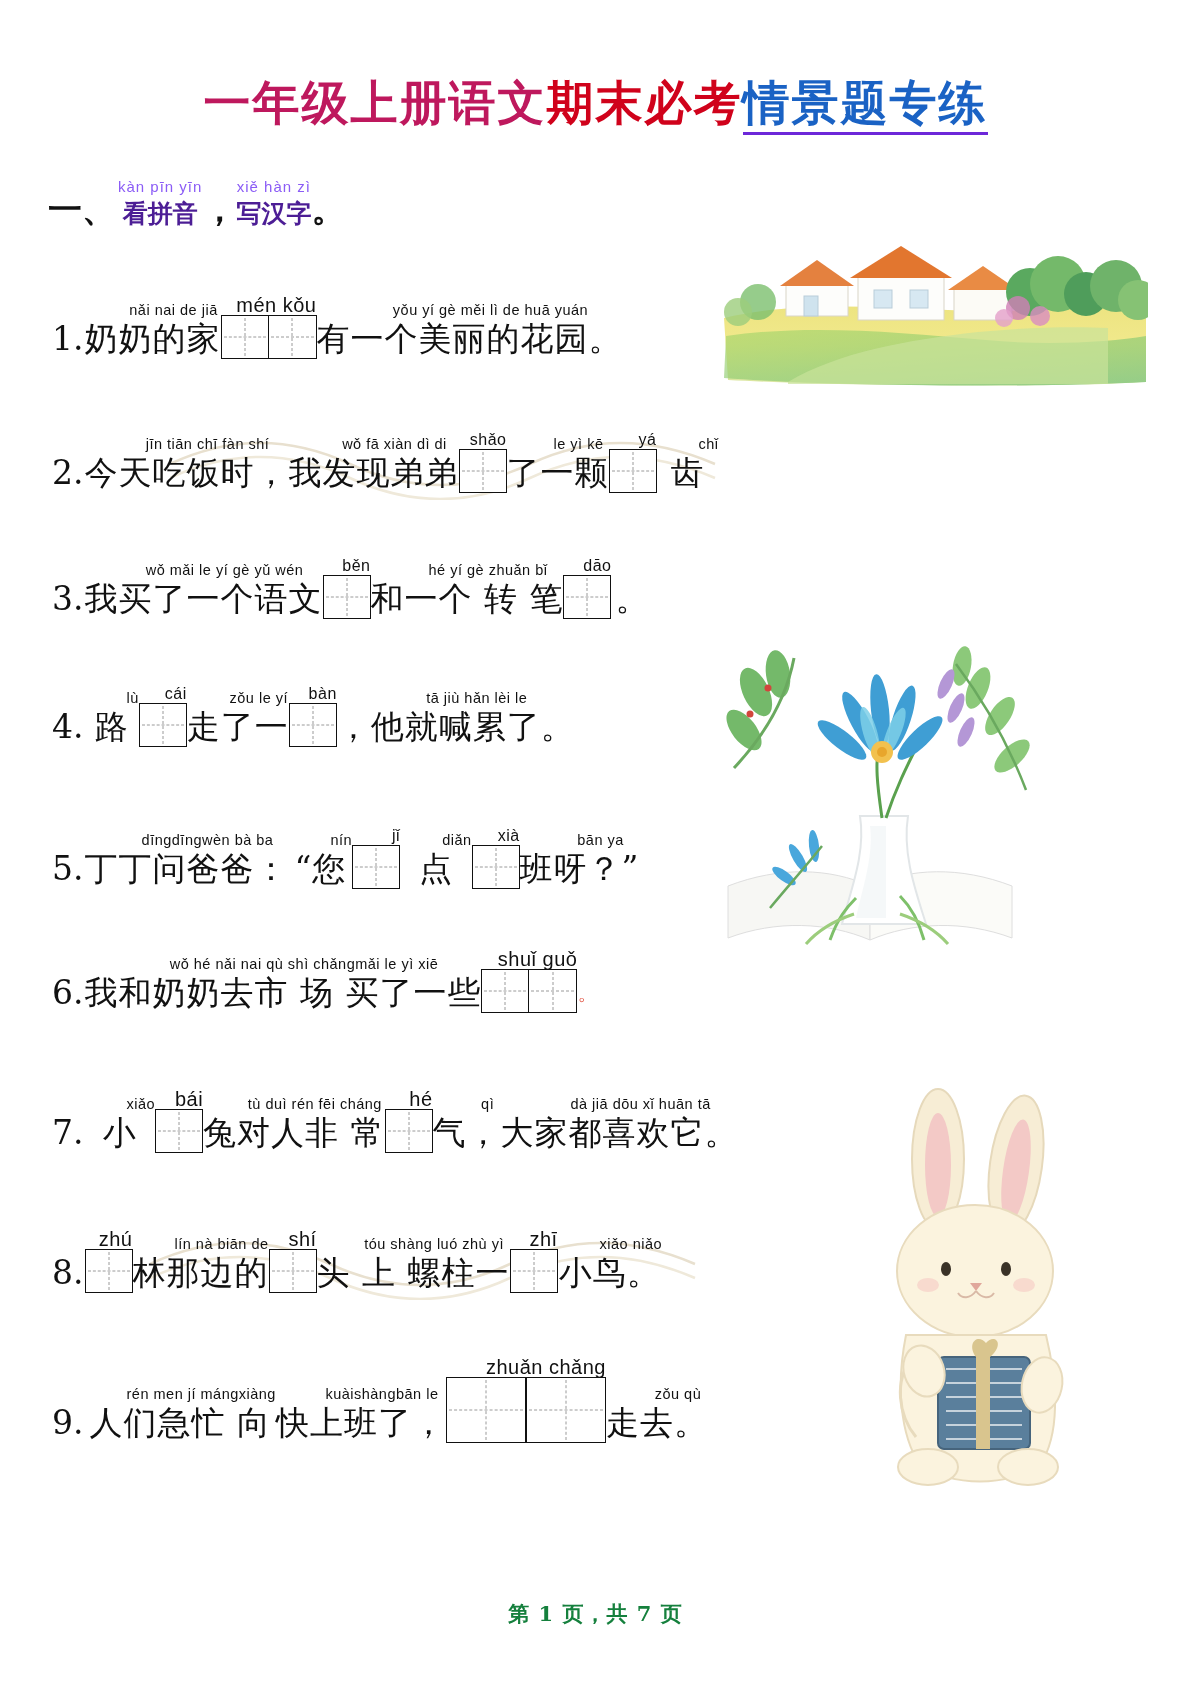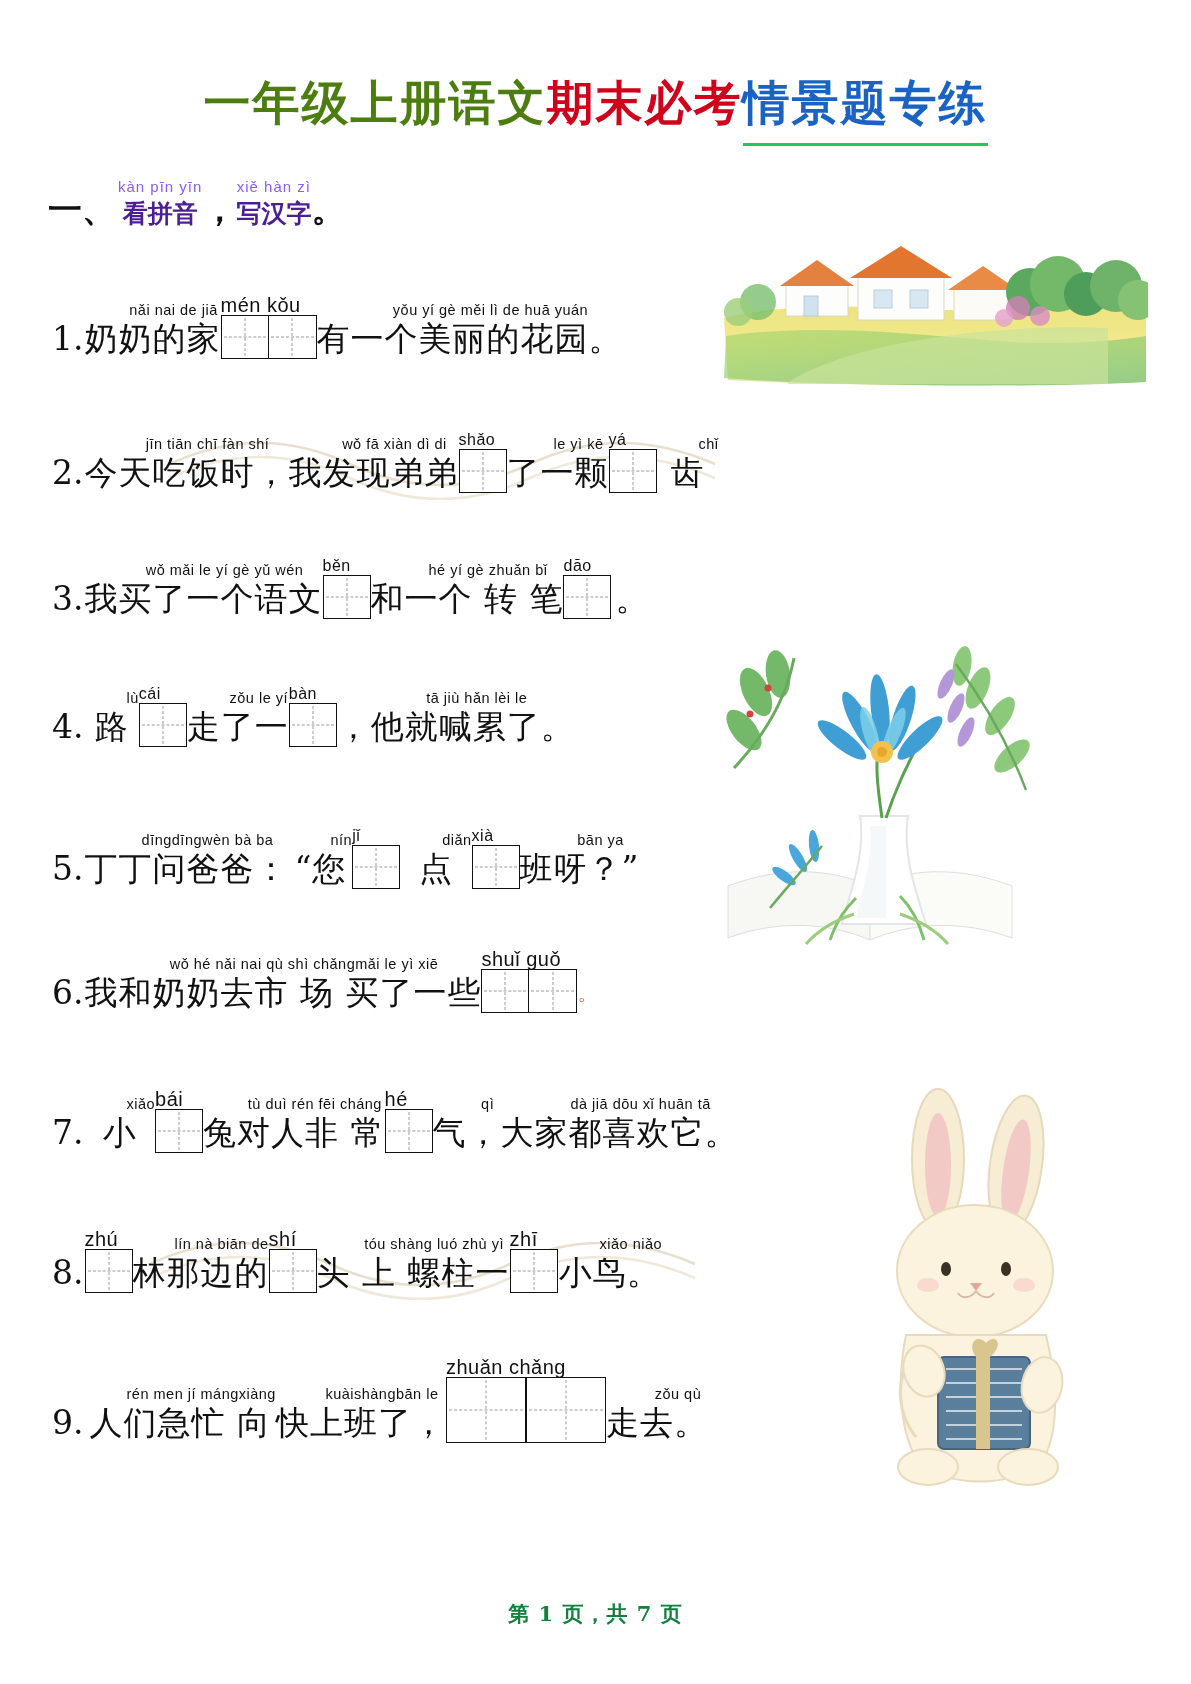--- a/index.html
+++ b/index.html
@@ -15,23 +15,23 @@
   
   .title{
     position:absolute;top:72px;left:0;width:1191px;
     text-align:center;
     font-family:"DejaVu Serif", serif;
     font-weight:bold;
     font-size:47px;
     letter-spacing:2px;
     white-space:nowrap;
   }
-  .title .t1{color:#4d7c0f;}
+  .title .t1{color:#be185d;}
   .title .t2{color:#d0021b;}
-  .title .t3{color:#1a62c4;border-bottom:3px solid #22c55e;padding-bottom:13px;}
+  .title .t3{color:#1a62c4;border-bottom:3px solid #6d28d9;padding-bottom:2px;}
 
   
   .section{
     position:absolute;top:178px;left:48px;
     white-space:nowrap;
   }
   .sec-line{
     display:flex;align-items:flex-end;
   }
   .sec-num{
@@ -90,21 +90,21 @@
   .tz::before{
     content:"";position:absolute;left:50%;top:2px;bottom:2px;
     border-left:1px dashed #9a9a9a;transform:translateX(-0.5px);
   }
   .tz::after{
     content:"";position:absolute;top:50%;left:2px;right:2px;
     border-top:1px dashed #9a9a9a;transform:translateY(-0.5px);
   }
   .tzpair{display:inline-flex;vertical-align:bottom;}
   .tzpair .tz + .tz{border-left:none;}
-  .tzwrap{display:inline-block;text-align:left;vertical-align:bottom;}
+  .tzwrap{display:inline-block;text-align:right;vertical-align:bottom;}
   .tzwrap .py{
     display:block;font-family:"Liberation Sans", sans-serif;
     font-size:16px;color:#111;line-height:19px;letter-spacing:0.5px;white-space:nowrap;
   }
   .tzwrap.big .py{font-size:19px;}
   .tzwrap .py.fat{font-size:20px;}
 
   
   .redpunc{
     font-family:"DejaVu Serif", serif;font-size:20px;color:#e04b3a;

